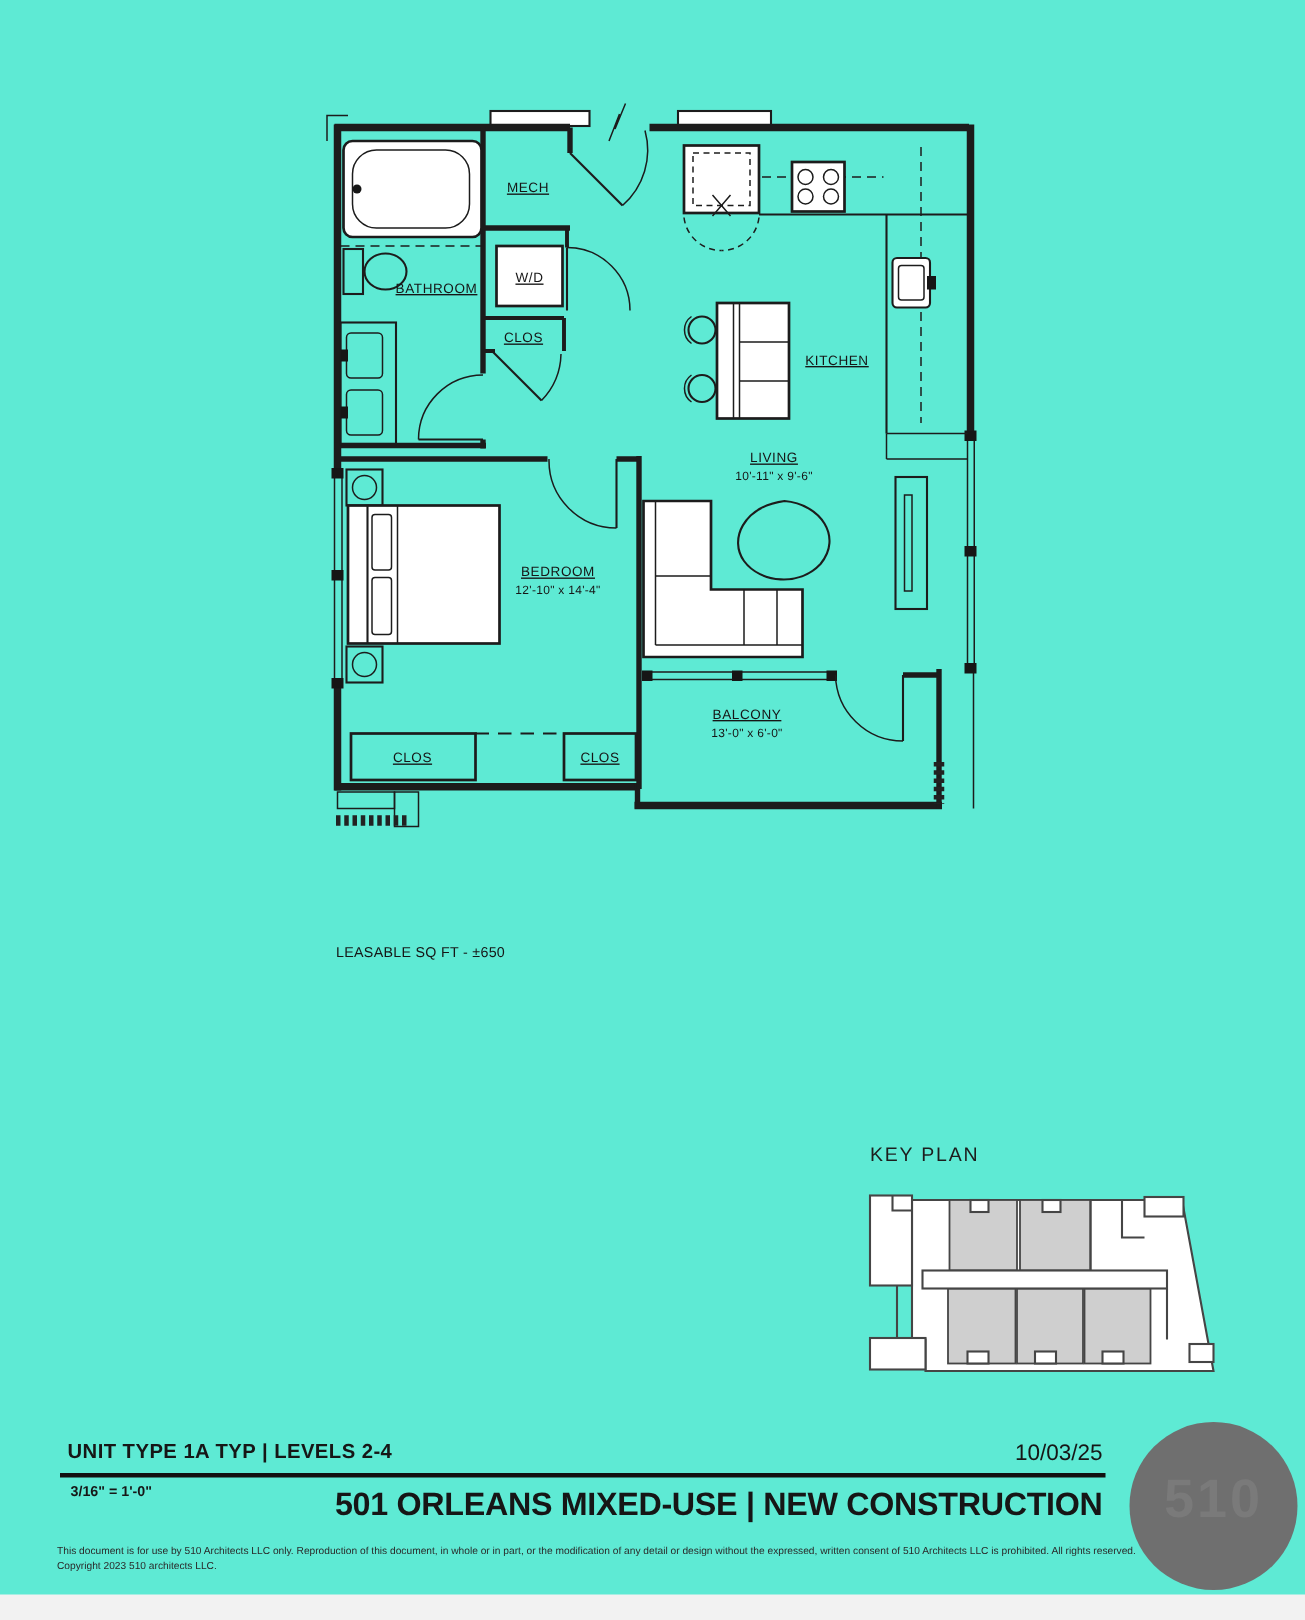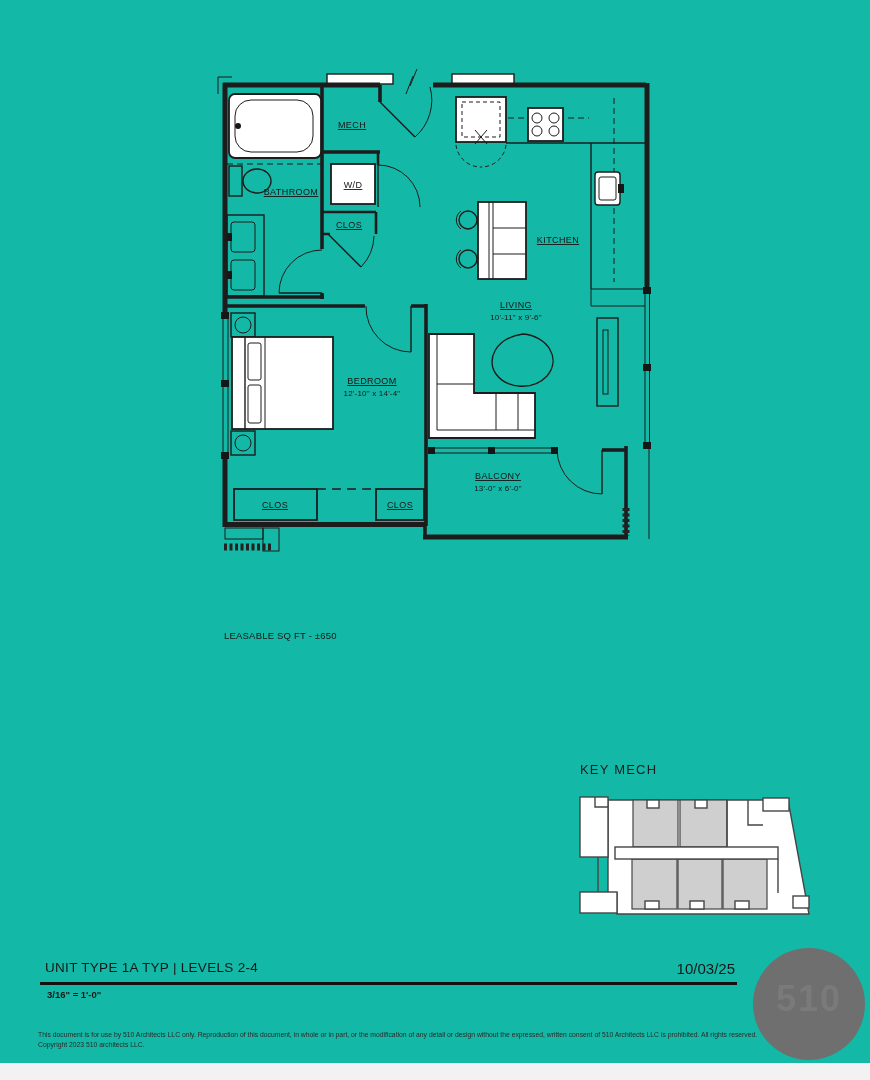--- a/index.html
+++ b/index.html
@@ -1,32 +1,32 @@
 <!DOCTYPE html>
 <html><head>
 <meta charset="utf-8">
 <style>
   html,body{margin:0;padding:0;background:#fff;}
-  .page{position:relative;width:870px;height:1080px;background:#14b8a6;overflow:hidden;
+  .page{position:relative;width:870px;height:1080px;background:#5eead4;overflow:hidden;
         font-family:"Liberation Sans",sans-serif;color:#161616;}
   .abs{position:absolute;}
   svg{display:block;}
   svg text{font-family:"Liberation Sans",sans-serif;fill:#161616;}
   .rl{font-size:9px;letter-spacing:.4px;text-decoration:underline;}
   .dim{font-size:8px;letter-spacing:.2px;}
   .ln{stroke:#1c1c1c;fill:none;}
   .w5{stroke-width:5;} .w4{stroke-width:3.6;} .w3{stroke-width:2.6;}
   .w2{stroke-width:1.8;} .w15{stroke-width:1.4;} .w1{stroke-width:1;}
   .dash{stroke-dasharray:6,4;}
   .dashS{stroke-dasharray:4,3;}
   .hatch{stroke:#222;stroke-width:7;stroke-dasharray:3,2.5;}
   .wh{fill:#fff;}
   .leasable{left:224px;top:586px;font-size:9.5px;letter-spacing:.2px;margin-top:44px;}
   .keyplan-title{left:580px;top:762px;font-size:13px;letter-spacing:1.2px;color:#1d1d1d;}
-  .sheet-title{left:45px;top:960px;font-size:13.5px;font-weight:normal;letter-spacing:.3px;}
+  .sheet-title{left:45px;top:960px;font-size:13.5px;font-weight:bold;letter-spacing:.3px;}
   .tb-rule{left:40px;top:982px;width:697px;height:3px;background:#111;}
   .tb-date{left:600px;top:960px;width:135px;font-size:15px;text-align:right;}
   .tb-scale{left:47px;top:989px;font-size:9.5px;font-weight:bold;}
   .tb-project{left:40px;top:991px;width:695px;font-size:21.5px;font-weight:bold;
               letter-spacing:-.2px;text-align:right;white-space:nowrap;}
   .disc{left:38px;top:1031px;font-size:6.8px;color:#2a2a2a;white-space:nowrap;}
   .disc2{top:1041px;}
   .logo{left:753px;top:948px;width:112px;height:112px;border-radius:50%;background:#6f6f6f;}
   .logo-text{position:absolute;left:0;top:30px;width:112px;text-align:center;
              font-size:36px;font-weight:bold;color:#7a7a7a;letter-spacing:2px;}
@@ -173,21 +173,21 @@
     <text x="157" y="316" text-anchor="middle" class="rl">BEDROOM</text>
     <text x="157" y="328" text-anchor="middle" class="dim">12'-10" x 14'-4"</text>
     <text x="283" y="411" text-anchor="middle" class="rl">BALCONY</text>
     <text x="283" y="423" text-anchor="middle" class="dim">13'-0" x 6'-0"</text>
     <text x="60" y="440" text-anchor="middle" class="rl">CLOS</text>
     <text x="185" y="440" text-anchor="middle" class="rl">CLOS</text>
   </svg>
 
   <div class="abs leasable">LEASABLE SQ FT - ±650</div>
 
-  <div class="abs keyplan-title">KEY MECH</div>
+  <div class="abs keyplan-title">KEY PLAN</div>
 
   <svg class="abs" style="left:575px;top:790px;" width="240" height="130" viewBox="0 0 240 130">
     <g stroke="#454545" stroke-width="1.4" fill="#ffffff">
       <polygon points="33,10 213,10 234,124 42,124 42,103 33,103"></polygon>
       <rect x="5" y="7" width="28" height="60"></rect>
       <path d="M 20,7 V 17 H 33" fill="none"></path>
       <line x1="23" y1="67" x2="23" y2="103"></line>
       <rect x="5" y="102" width="37" height="21"></rect>
 
       <g fill="#cfcfcf" stroke-width="1.2">
@@ -209,20 +209,21 @@
       <rect x="188" y="8" width="26" height="13"></rect>
       <rect x="218" y="106" width="16" height="12"></rect>
       <path d="M 152,10 V 57 M 173,10 V 35 H 188 M 203,69 V 103" fill="none"></path>
     </g>
   </svg>
 
   <div class="abs sheet-title">UNIT TYPE 1A TYP | LEVELS 2-4</div>
   <div class="abs tb-date">10/03/25</div>
   <div class="abs tb-rule"></div>
   <div class="abs tb-scale">3/16" = 1'-0"</div>
+  <div class="abs tb-project">501 ORLEANS MIXED-USE | NEW CONSTRUCTION</div>
   <div class="abs disc">This document is for use by 510 Architects LLC only. Reproduction of this document, in whole or in part, or the modification of any detail or design without the expressed, written consent of 510 Architects LLC is prohibited. All rights reserved.</div>
   <div class="abs disc disc2">Copyright 2023 510 architects LLC.</div>
 
   <div class="abs logo">
     <div class="logo-text">510</div>
   </div>
 
   <div class="abs strip"></div>
 
 </div>

